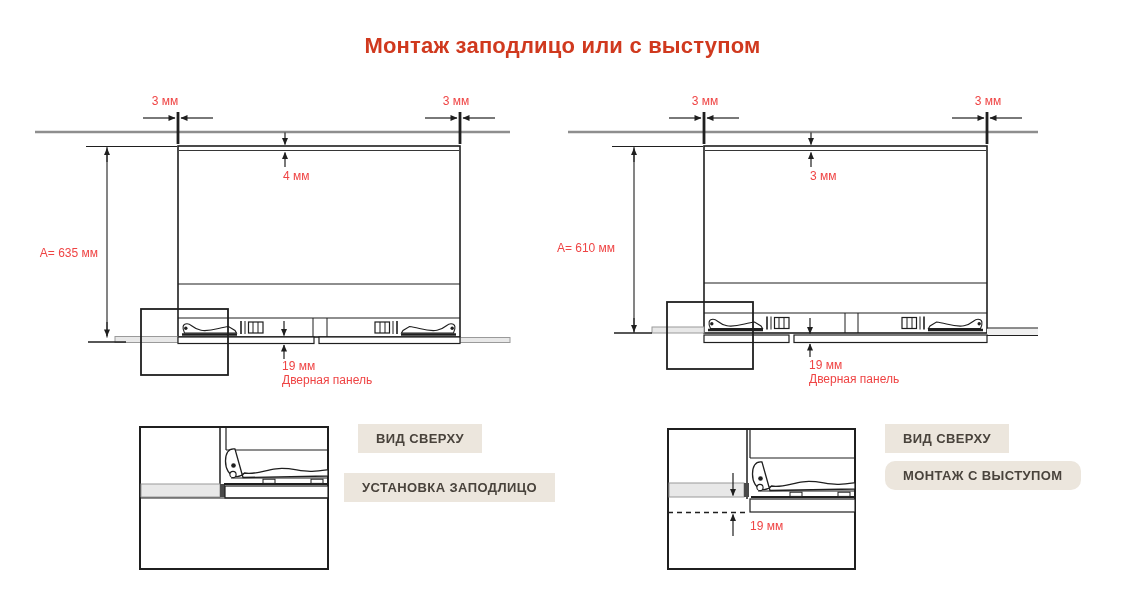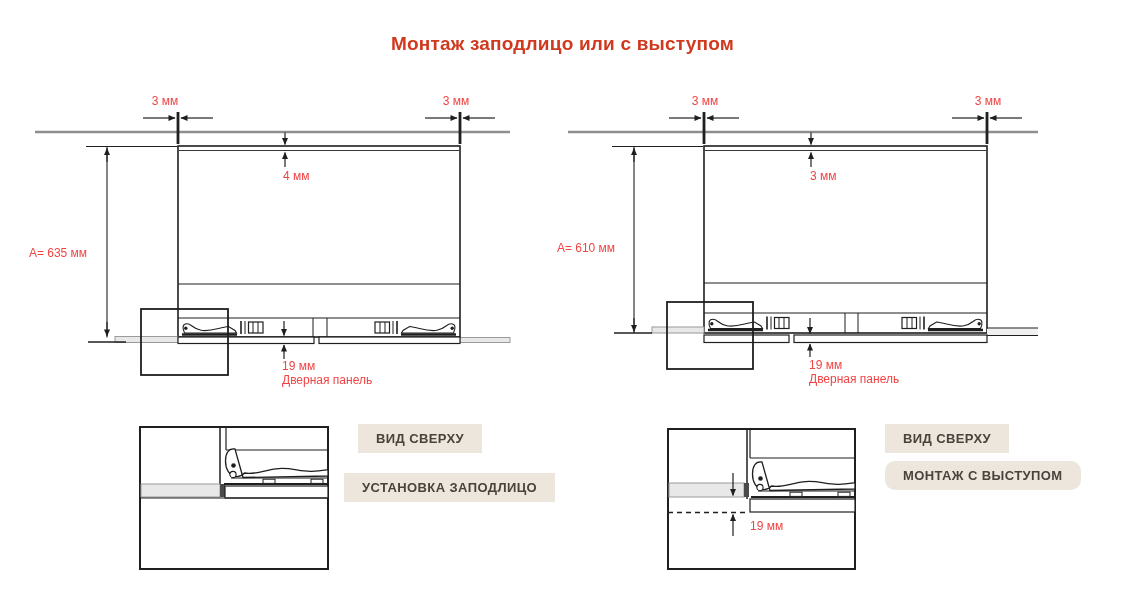--- a/index.html
+++ b/index.html
@@ -1,19 +1,19 @@
 <!DOCTYPE html>
 <html style="--c-title: #d0391e; --c-line: #1f1f1f; --c-wall-line: #8e8e8e; --c-floor-fill: #e8e8e8; --c-chip-bg: #ece6dd; --c-chip-text: #49433c;"><head>
 <meta charset="utf-8">
 <style>
   html,body{margin:0;padding:0;background:#fff;}
   .stage{position:relative;width:1125px;height:608px;background:#fff;overflow:hidden;
          font-family:"Liberation Sans",sans-serif;}
   .title{position:absolute;left:0;right:0;top:33px;text-align:center;
-         font-size:19px;font-weight:bold;color:var(--c-title,#d0391e);letter-spacing:.2px;}
+         font-size:22px;font-weight:bold;color:var(--c-title,#d0391e);letter-spacing:.2px;}
   .dim{position:absolute;font-size:12px;color:#ef4444;white-space:nowrap;line-height:14px;}
   .dim.c{text-align:center;}
   .chip{position:absolute;background:var(--c-chip-bg,#ece6dd);color:var(--c-chip-text,#49433c);
         font-size:13px;font-weight:bold;letter-spacing:.4px;padding:7px 18px;white-space:nowrap;}
   svg.canvas{position:absolute;left:0;top:0;}
   .k{stroke:var(--c-line,#1f1f1f);fill:none;}
   .kf{stroke:var(--c-line,#1f1f1f);fill:#fff;}
   .kd{fill:var(--c-line,#1f1f1f);stroke:none;}
   .w{stroke:var(--c-wall-line,#8e8e8e);fill:none;}
   .g{fill:var(--c-floor-fill,#e8e8e8);stroke:#9a9a9a;stroke-width:1;}
@@ -191,21 +191,21 @@
       <g>
         <line class="k" x1="733" y1="473" x2="733" y2="495.5" stroke-width="1.2" marker-end="url(#ae)"></line>
         <line class="k" x1="733" y1="536" x2="733" y2="514.5" stroke-width="1.2" marker-end="url(#ae)"></line>
       </g>
     </g>
   </svg>
 
   <div class="dim c" style="left:139px;top:94px;width:52px;">3 мм</div>
   <div class="dim c" style="left:430px;top:94px;width:52px;">3 мм</div>
   <div class="dim" style="left:283px;top:169px;">4 мм</div>
-  <div class="dim" style="left:18px;top:246px;width:80px;text-align:center;">A= 635 мм</div>
+  <div class="dim" style="left:18px;top:246px;width:80px;text-align:right;">A= 635 мм</div>
   <div class="dim" style="left:282px;top:359px;">19 мм</div>
   <div class="dim" style="left:282px;top:373px;">Дверная панель</div>
 
   <div class="dim c" style="left:679px;top:94px;width:52px;">3 мм</div>
   <div class="dim c" style="left:962px;top:94px;width:52px;">3 мм</div>
   <div class="dim" style="left:810px;top:169px;">3 мм</div>
   <div class="dim" style="left:546px;top:241px;width:80px;text-align:center;">A= 610 мм</div>
   <div class="dim" style="left:809px;top:358px;">19 мм</div>
   <div class="dim" style="left:809px;top:372px;">Дверная панель</div>
   <div class="dim" style="left:750px;top:519px;">19 мм</div>

